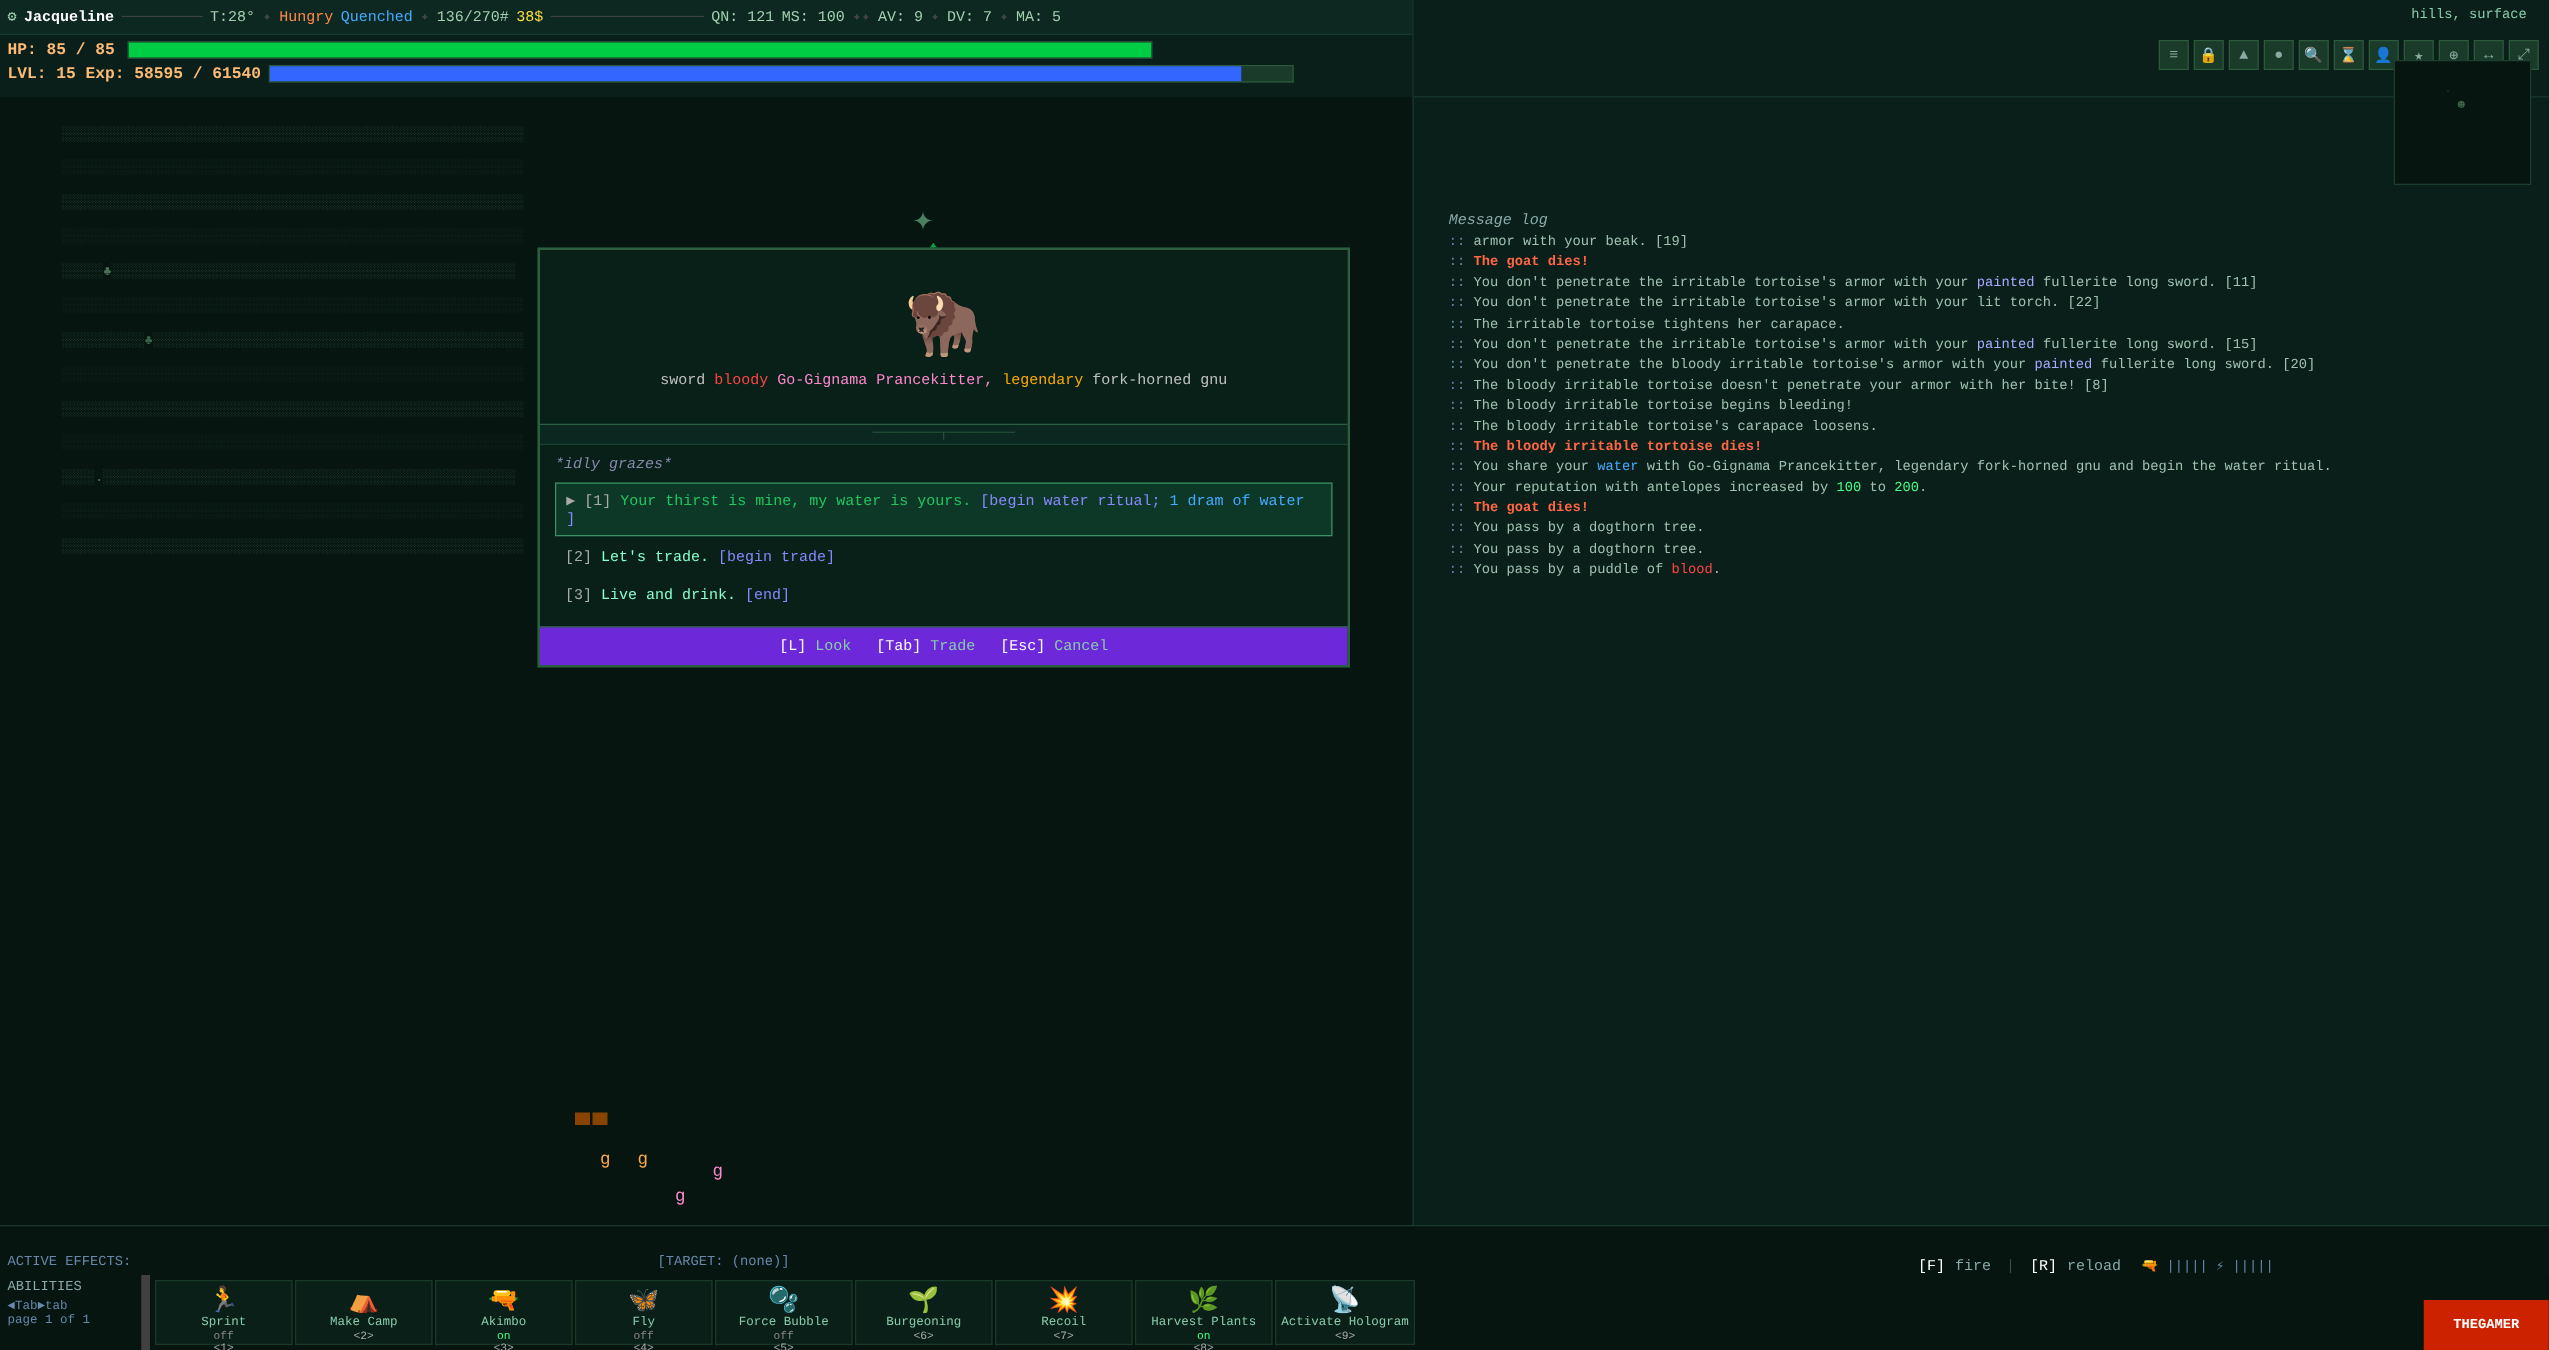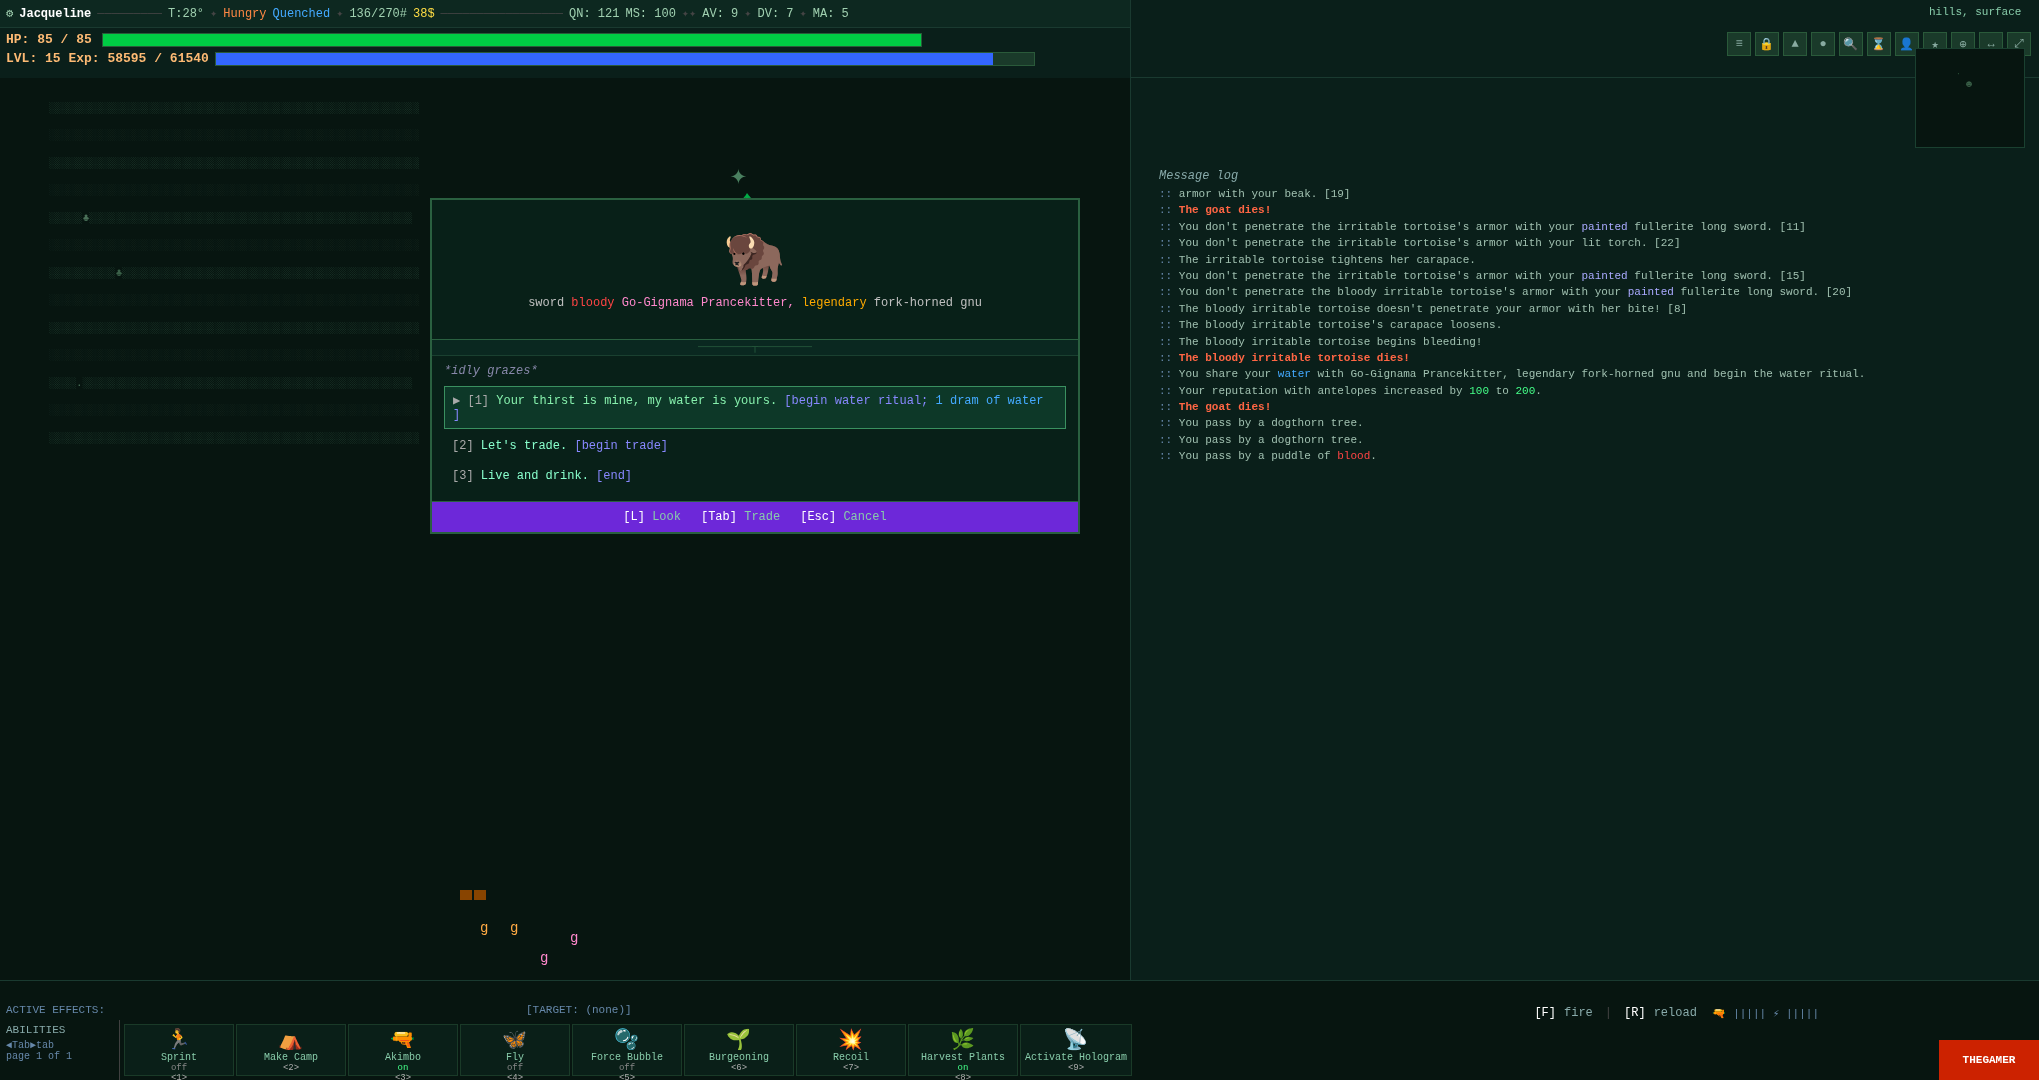--- a/index.html
+++ b/index.html
@@ -343,21 +343,21 @@
     }
 
     #abilities-sidebar {
       position: absolute;
       bottom: 0; left: 0;
       width: 120px;
       height: 60px;
       padding: 4px 6px;
       color: #6688aa;
       font-size: 10px;
-      border-right: 1px solid #404040;
+      border-right: 7px solid #404040;
     }
 
     .abilities-title { color: #88aaaa; font-size: 11px; }
     .abilities-page { color: #6688aa; font-size: 10px; }
 
     #abilities-list {
       position: absolute;
       bottom: 0;
       left: 120px; right: 0;
       height: 60px;
@@ -519,21 +519,21 @@
     </div>
 
     <div class="dialog-scroll-top">─────────┬─────────</div>
 
     <div id="dialog-text-area">
       <div class="dialog-idle">*idly grazes*</div>
 
       <div class="dialog-option highlighted-option">
         <span style="color:#aaaaaa;">▶ </span>
         <span style="color:#aaaaaa;">[1] </span>
-        <span style="color:#86efac;">Your thirst is mine, my water is yours. </span>
+        <span style="color:#22c55e;">Your thirst is mine, my water is yours. </span>
         <span style="color:#8888ff;">[begin water ritual; </span>
         <span style="color:#44aaff;">1 dram of water</span>
         <span style="color:#8888ff;">]</span>
       </div>
 
       <div class="dialog-option normal">
         <span style="color:#aaaaaa;">[2] </span>
         <span style="color:#88ffcc;">Let's trade. </span>
         <span style="color:#8888ff;">[begin trade]</span>
       </div>
@@ -608,24 +608,24 @@
     <div class="msg-line">
       <span style="color:#6688aa;">::</span> You don't penetrate the irritable tortoise's armor with your <span style="color:#aaaaff;">painted</span> fullerite long sword. [15]
     </div>
     <div class="msg-line">
       <span style="color:#6688aa;">::</span> You don't penetrate the bloody irritable tortoise's armor with your <span style="color:#aaaaff;">painted</span> fullerite long sword. [20]
     </div>
     <div class="msg-line">
       <span style="color:#6688aa;">::</span> The bloody irritable tortoise doesn't penetrate your armor with her bite! [8]
     </div>
     <div class="msg-line">
+      <span style="color:#6688aa;">::</span> The bloody irritable tortoise begins bleeding!
+    </div>
+    <div class="msg-line">
       <span style="color:#6688aa;">::</span> The bloody irritable tortoise's carapace loosens.
-    </div>
-    <div class="msg-line">
-      <span style="color:#6688aa;">::</span> The bloody irritable tortoise begins bleeding!
     </div>
     <div class="msg-line">
       <span style="color:#6688aa;">::</span> <span style="color:#ff6644; font-weight:bold;">The bloody irritable tortoise dies!</span>
     </div>
     <div class="msg-line">
       <span style="color:#6688aa;">::</span> You share your <span style="color:#44aaff;">water</span> with Go-Gignama Prancekitter, legendary fork-horned gnu and begin the water ritual.
     </div>
     <div class="msg-line">
       <span style="color:#6688aa;">::</span> Your reputation with antelopes increased by <span style="color:#44ff88;">100</span> to <span style="color:#44ff88;">200</span>.
     </div>

